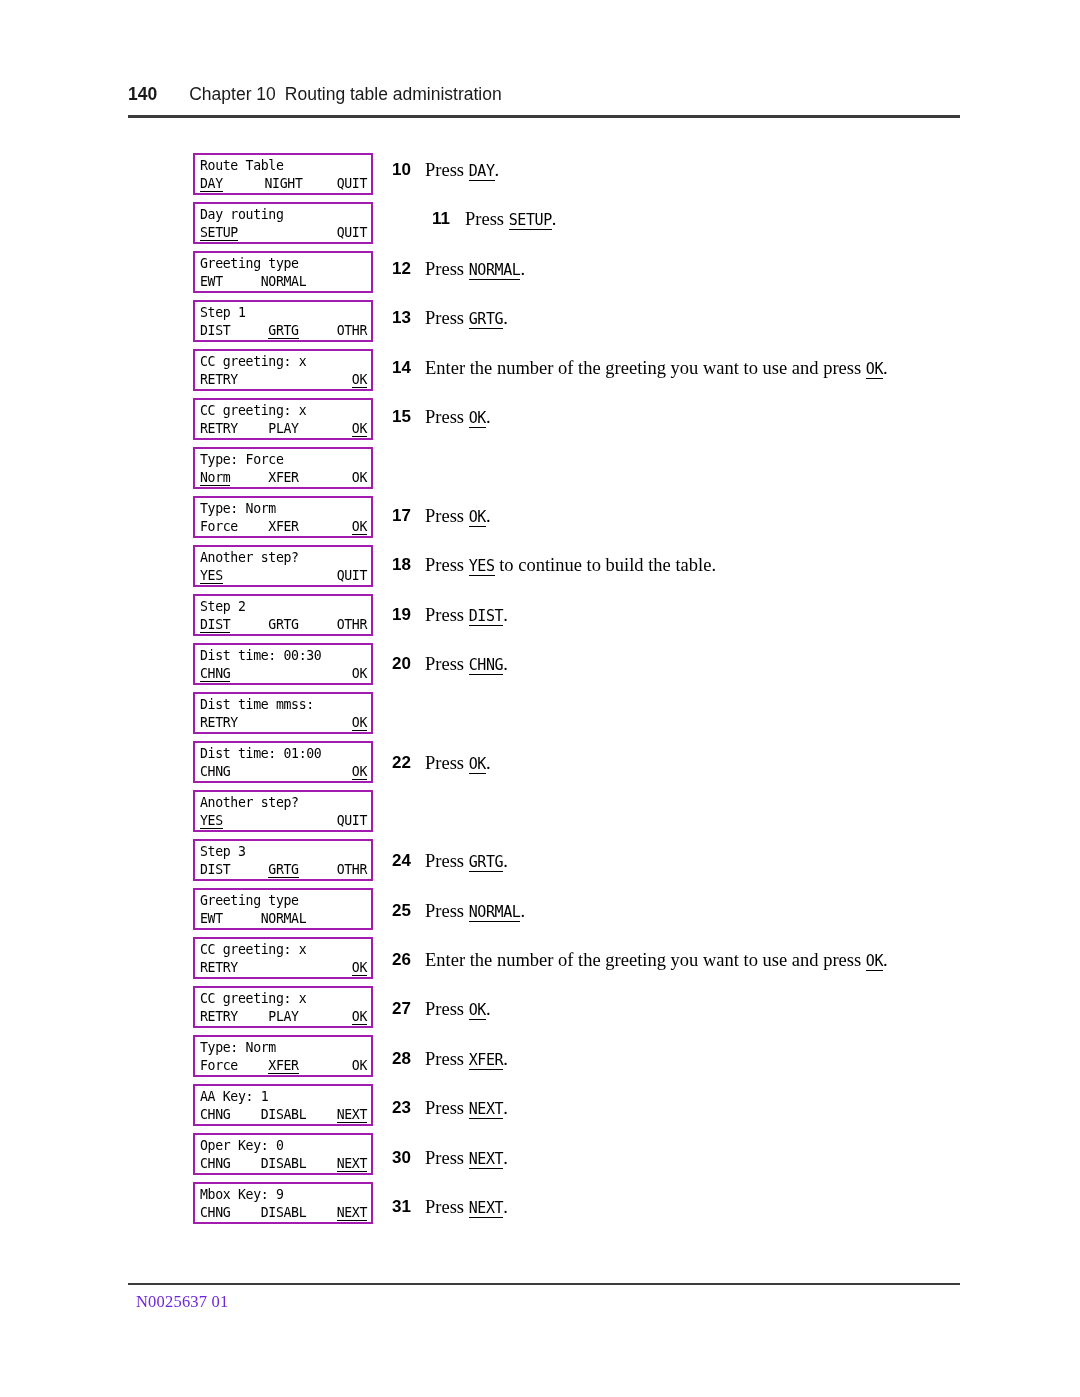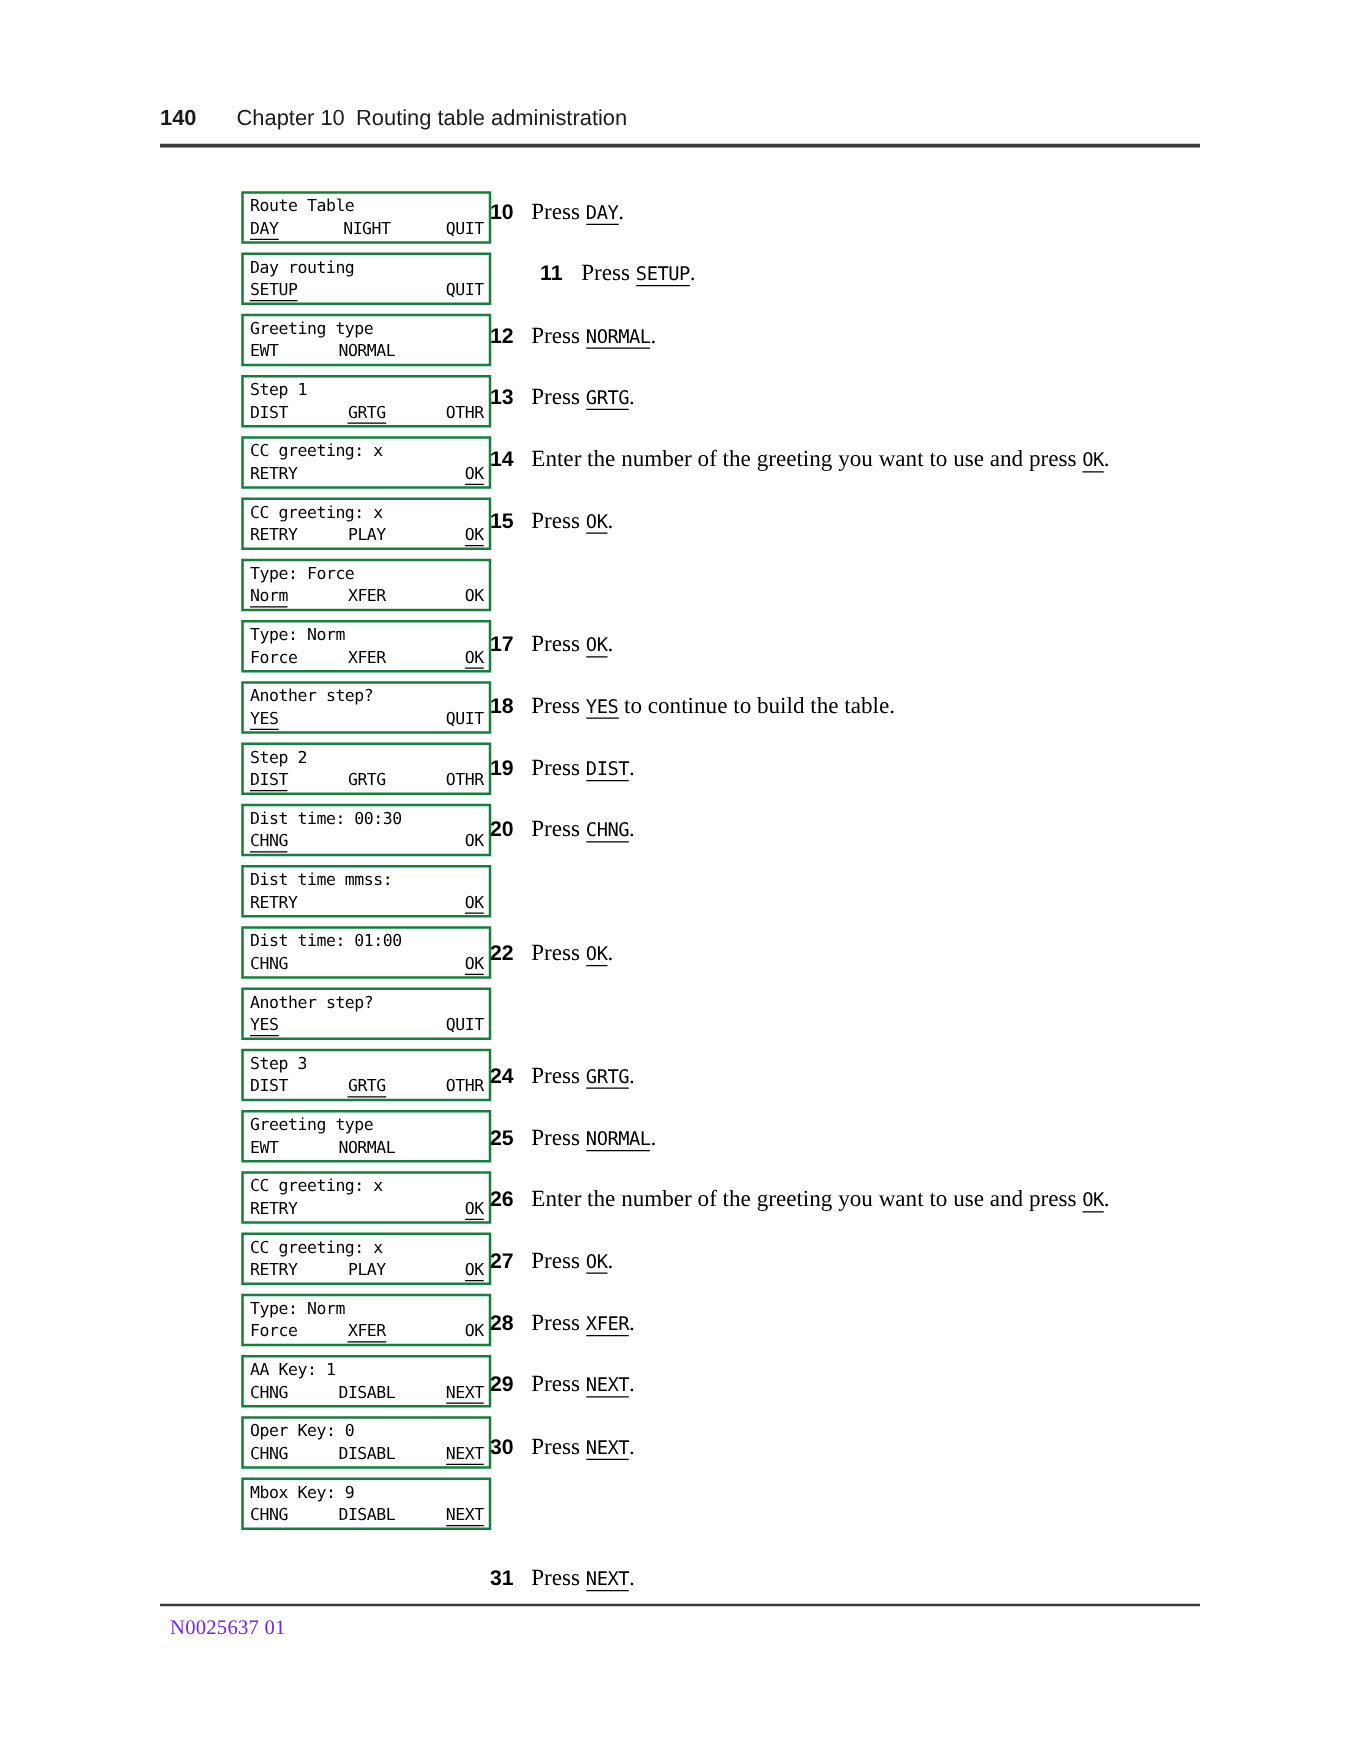--- a/index.html
+++ b/index.html
@@ -69,24 +69,24 @@
     left: 0;
     top: 0;
     width: 1080px;
     height: 1397px;
   }
 
   
   .lcd {
     position: absolute;
     left: 193px;
-    width: 200px;
+    width: 180px;
     height: 42px;
     box-sizing: border-box;
-    border: 2px solid #15803d;
+    border: 2px solid #a21caf;
     background: #ffffff;
     font-family: "DejaVu Sans Mono", "Liberation Mono", monospace;
     overflow: hidden;
   }
   .lcd .line {
     position: absolute;
     left: 5px;
     right: 4px;
     height: 19px;
     line-height: 19px;
@@ -438,27 +438,27 @@
     </div>
     <div class="step" style="top: 998px;">
       <span class="num">27</span>
       <span class="txt"><span>Press </span><span class="key">OK</span><span>.</span></span>
     </div>
     <div class="step" style="top: 1048px;">
       <span class="num">28</span>
       <span class="txt"><span>Press </span><span class="key">XFER</span><span>.</span></span>
     </div>
     <div class="step" style="top: 1097px;">
-      <span class="num">29</span>
+      <span class="num">23</span>
       <span class="txt"><span>Press </span><span class="key">NEXT</span><span>.</span></span>
     </div>
     <div class="step" style="top: 1147px;">
       <span class="num">30</span>
       <span class="txt"><span>Press </span><span class="key">NEXT</span><span>.</span></span>
     </div>
-    <div class="step" style="top: 1252px;">
+    <div class="step" style="top: 1196px;">
       <span class="num">31</span>
       <span class="txt"><span>Press </span><span class="key">NEXT</span><span>.</span></span>
     </div>
   </div>
 
 <div id="footer-rule"></div>
 <div id="page-footer">N0025637 01</div>
 
 </body></html>

